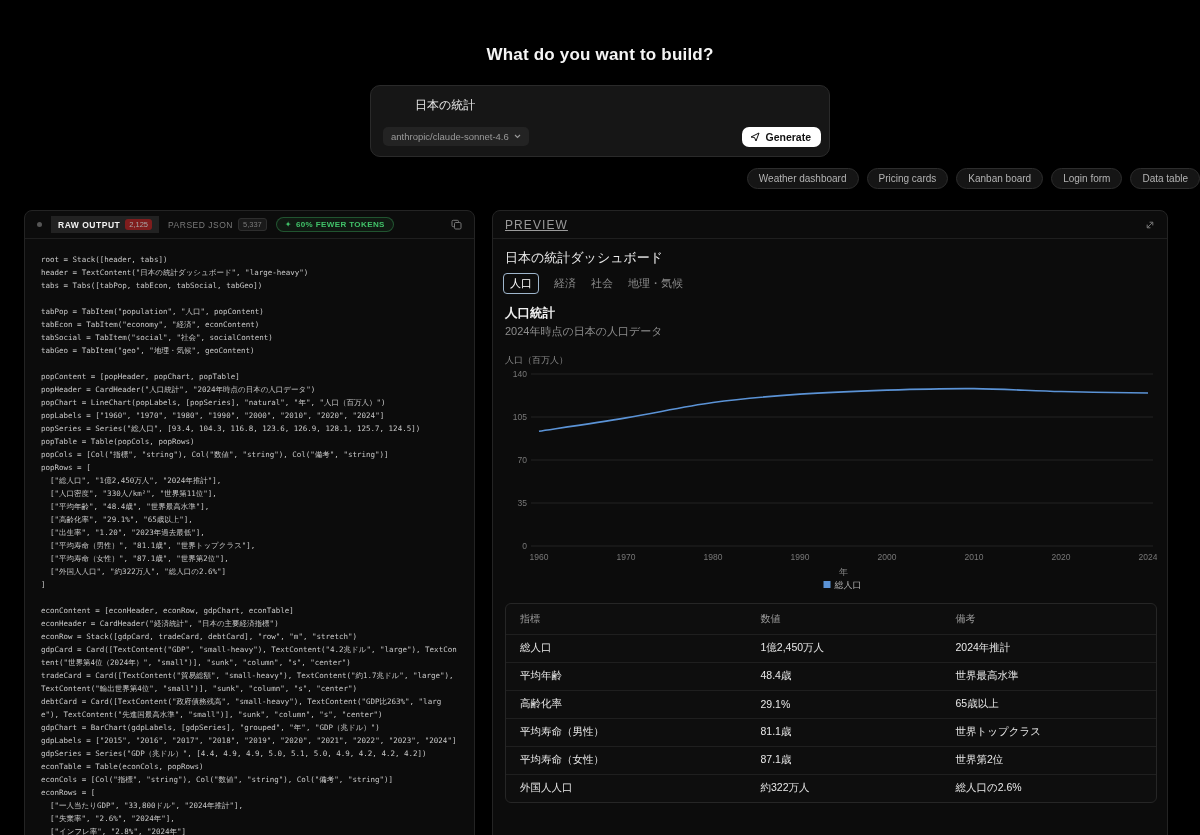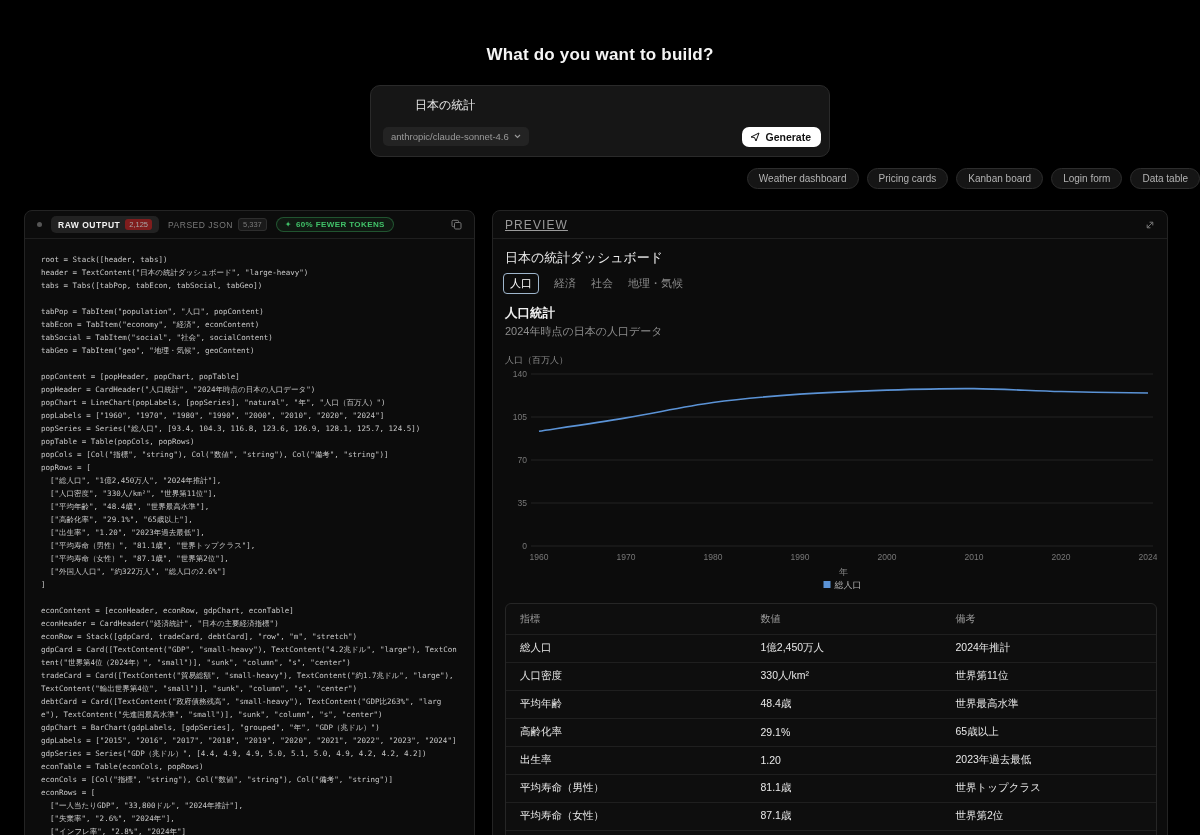--- a/index.html
+++ b/index.html
@@ -16,21 +16,21 @@
   .chips { position:absolute; left:0; top:168px; width:1200px; display:flex; justify-content:flex-end; gap:8px; }
   .chip { background:#151515; border:1px solid #2d2d2d; border-radius:11px; color:#b3b3b3; font-size:10px; padding:4px 11px; cursor:pointer; font-family:inherit; }
 
   
   .panel { position:absolute; top:210px; background:#0c0c0c; border:1px solid #242424; border-radius:8px; }
   .panel-left { left:24px; width:451px; height:660px; }
   .panel-right { left:492px; width:676px; height:660px; }
   .panel-header { height:28px; border-bottom:1px solid #1f1f1f; display:flex; align-items:center; padding:0 12px; gap:9px; }
   .status-dot { width:5px; height:5px; border-radius:50%; background:#565656; flex:0 0 auto; }
   .op-tab { display:flex; align-items:center; gap:5px; font-size:8.5px; letter-spacing:.06em; color:#7a7a7a; cursor:pointer; }
-  .op-tab.active { background:#222; border-radius:5px; padding:3px 7px; color:#f2f2f2; font-weight:700; }
+  .op-tab.active { background:#222; border-radius:0; padding:3px 7px; color:#f2f2f2; font-weight:700; }
   .op-badge { background:#7f1d1d; color:#a8a8a8; font-size:7.5px; font-weight:400; border-radius:3px; padding:1px 4px; letter-spacing:0; }
   .op-tab:not(.active) .op-badge { background:#1a1a1a; border:1px solid #2e2e2e; color:#7a7a7a; }
   .savings-badge { display:flex; align-items:center; gap:4px; color:#41c269; border:1px solid rgba(65,194,105,.35); background:rgba(65,194,105,.07); border-radius:9px; font-size:8px; font-weight:700; letter-spacing:.05em; padding:2px 8px; }
   .hdr-spacer { flex:1; }
   .icon-btn { background:none; border:none; cursor:pointer; display:flex; align-items:center; padding:0; }
 
   .code-area { padding:14px 16px; font-family:"DejaVu Sans Mono","Liberation Mono",monospace; font-size:7.5px; line-height:13px; color:#c9c9c9; }
   .code-line { min-height:13px; white-space:pre-wrap; word-break:break-all; }
 
   
@@ -208,40 +208,30 @@
               <th>備考</th>
             </tr>
           </thead>
         <tbody>
             <tr>
               <td>総人口</td>
               <td>1億2,450万人</td>
               <td>2024年推計</td>
             </tr>
             <tr>
-              <td>人口密度</td>
-              <td>330人/km²</td>
-              <td>世界第11位</td>
-            </tr>
-            <tr>
               <td>平均年齢</td>
               <td>48.4歳</td>
               <td>世界最高水準</td>
             </tr>
             <tr>
               <td>高齢化率</td>
               <td>29.1%</td>
               <td>65歳以上</td>
             </tr>
             <tr>
-              <td>出生率</td>
-              <td>1.20</td>
-              <td>2023年過去最低</td>
-            </tr>
-            <tr>
               <td>平均寿命（男性）</td>
               <td>81.1歳</td>
               <td>世界トップクラス</td>
             </tr>
             <tr>
               <td>平均寿命（女性）</td>
               <td>87.1歳</td>
               <td>世界第2位</td>
             </tr>
             <tr>

